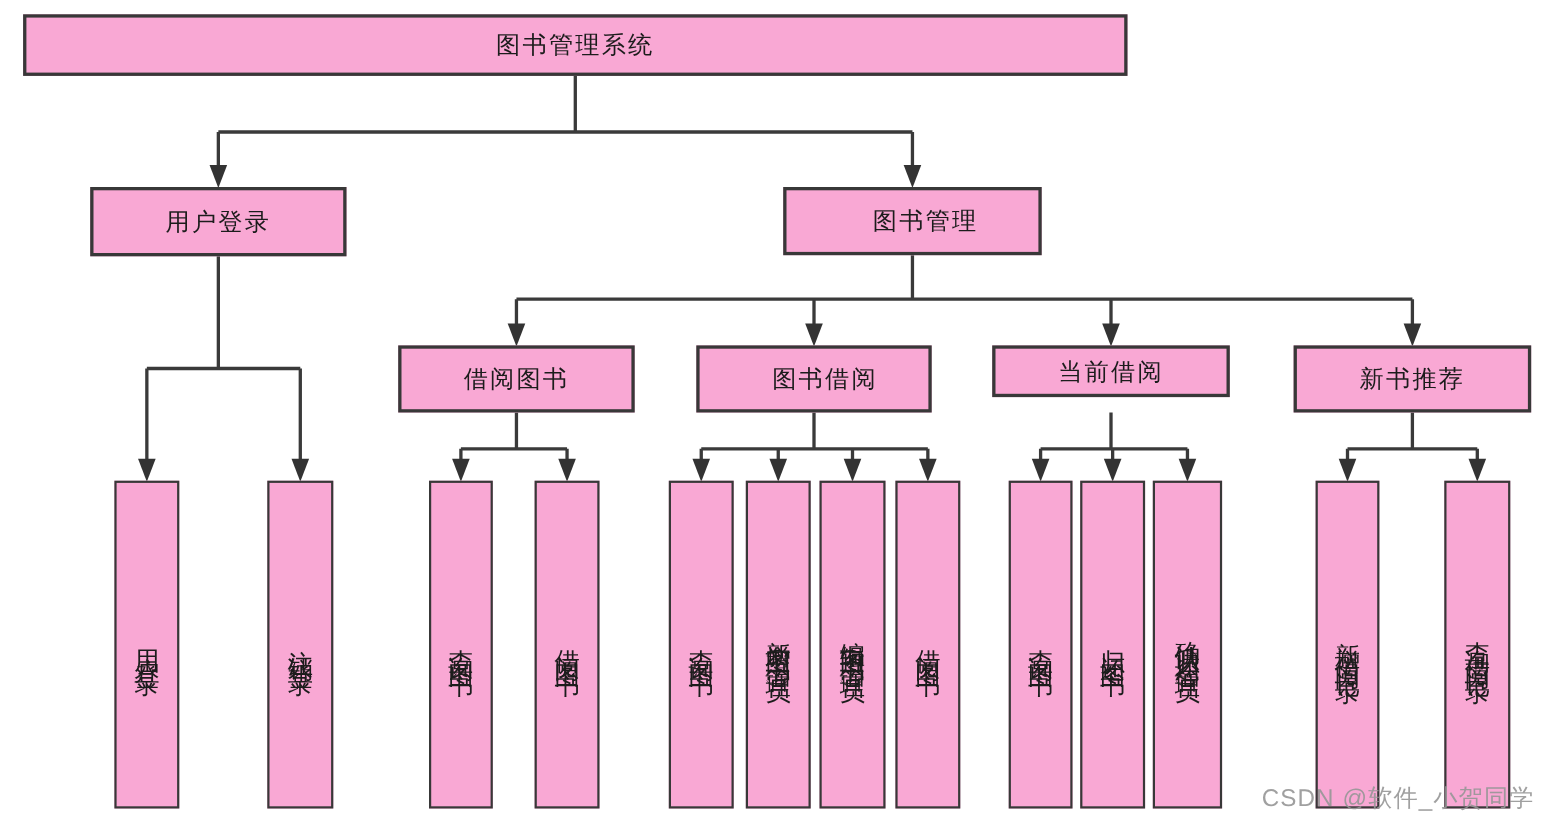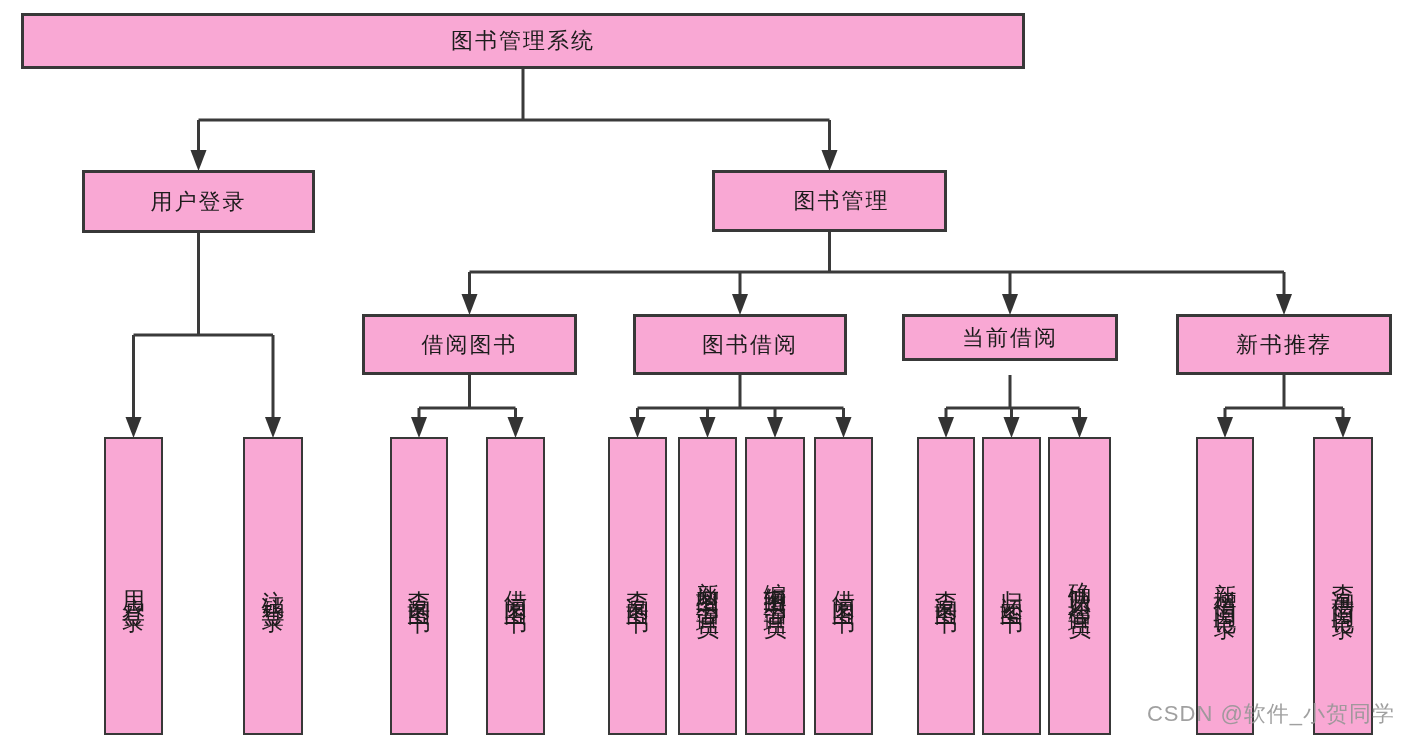--- a/index.html
+++ b/index.html
@@ -51,21 +51,21 @@
     stroke-width: 3;
     fill: none;
   }
   #connectors polygon {
     fill: #333333;
     stroke: none;
   }
   #watermark {
     position: absolute;
     right: 10px;
-    bottom: 18px;
+    bottom: 6px;
     font-size: 22px;
     color: rgba(150, 150, 150, 0.9);
     letter-spacing: 1px;
     white-space: nowrap;
   }
 </style>
 </head>
 <body>
 
 <div id="canvas">

